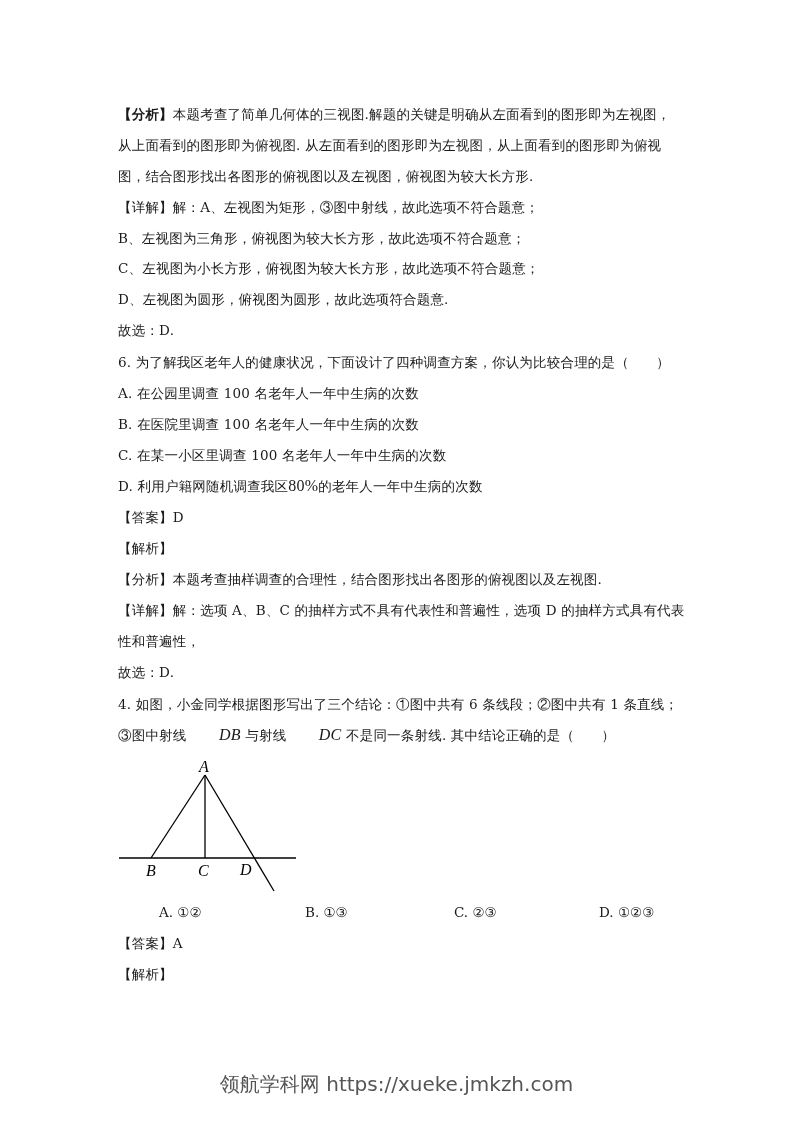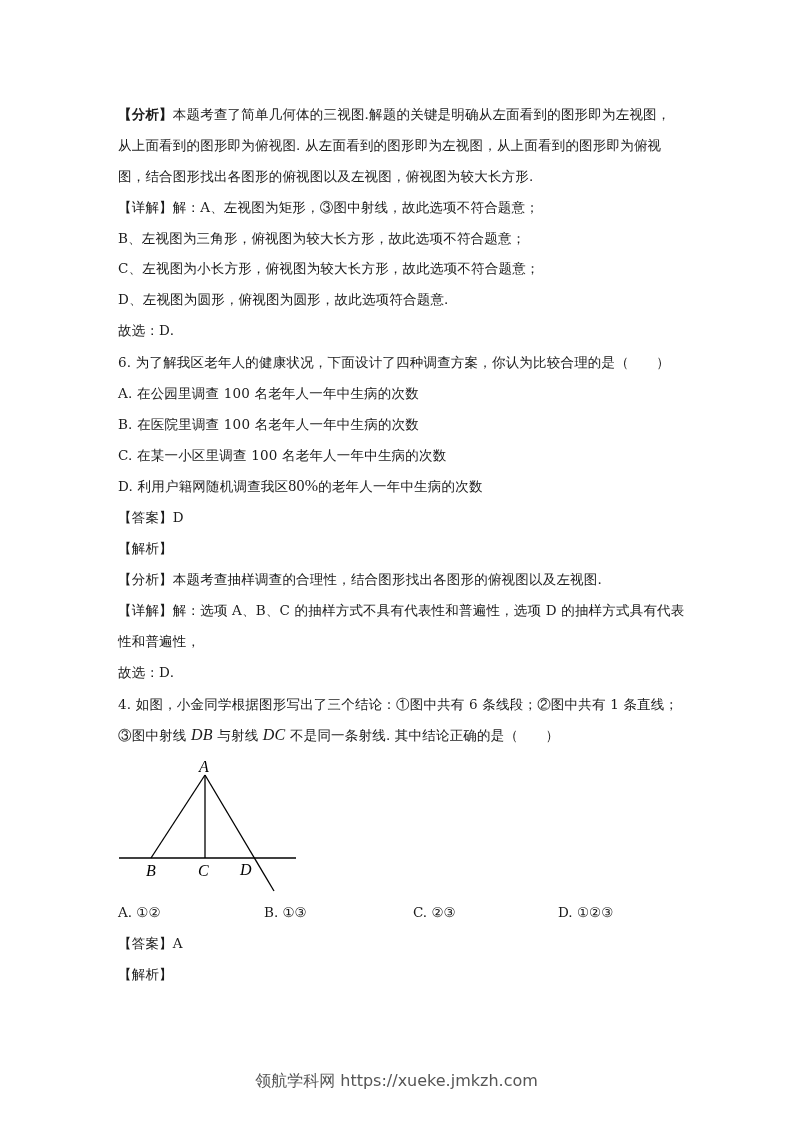--- a/index.html
+++ b/index.html
@@ -6,29 +6,29 @@
   body {
     width: 793px; height: 1122px; position: relative; overflow: hidden;
     font-family: "DejaVu Serif", "Liberation Serif", serif;
     color: #1a1a1a;
   }
   .line {
     position: absolute; left: 118px;
     font-size: 13.5px; line-height: 20px; white-space: nowrap;
     letter-spacing: 0.2px;
   }
-  .math { font-style: italic; font-family: "Liberation Serif", "DejaVu Serif", serif; font-size: 16px; }
+  .math { font-style: italic; font-family: "Liberation Serif", "DejaVu Serif", serif; font-size: 16px; margin-left: 28px; }
   .big { font-family: "Liberation Serif", "DejaVu Serif", serif; font-size: 16px; }
   .bold-bracket { font-weight: bold; }
-  .opt { position: absolute; font-size: 13.5px; line-height: 20px; white-space: nowrap; }
+  .opt { position: absolute; font-size: 13.5px; line-height: 20px; white-space: nowrap; margin-left: 41px; }
   .figure { position: absolute; left: 118px; top: 752px; width: 185px; height: 145px; }
   .footer {
     position: absolute; left: 0; width: 793px; top: 1071px; text-align: center;
     font-family: "DejaVu Sans", "Liberation Sans", sans-serif;
-    font-size: 16px; color: #555555;
+    font-size: 20px; color: #555555;
   }
 </style>
 </head>
 <body>
 
 <div class="line" style="top:104px">
   <span class="bold-bracket">【分析】</span><span>本题考查了简单几何体的三视图.解题的关键是明确从左面看到的图形即为左视图，</span>
 </div>
 <div class="line" style="top:135px">从上面看到的图形即为俯视图. 从左面看到的图形即为左视图，从上面看到的图形即为俯视</div>
 <div class="line" style="top:166px">图，结合图形找出各图形的俯视图以及左视图，俯视图为较大长方形.</div>

